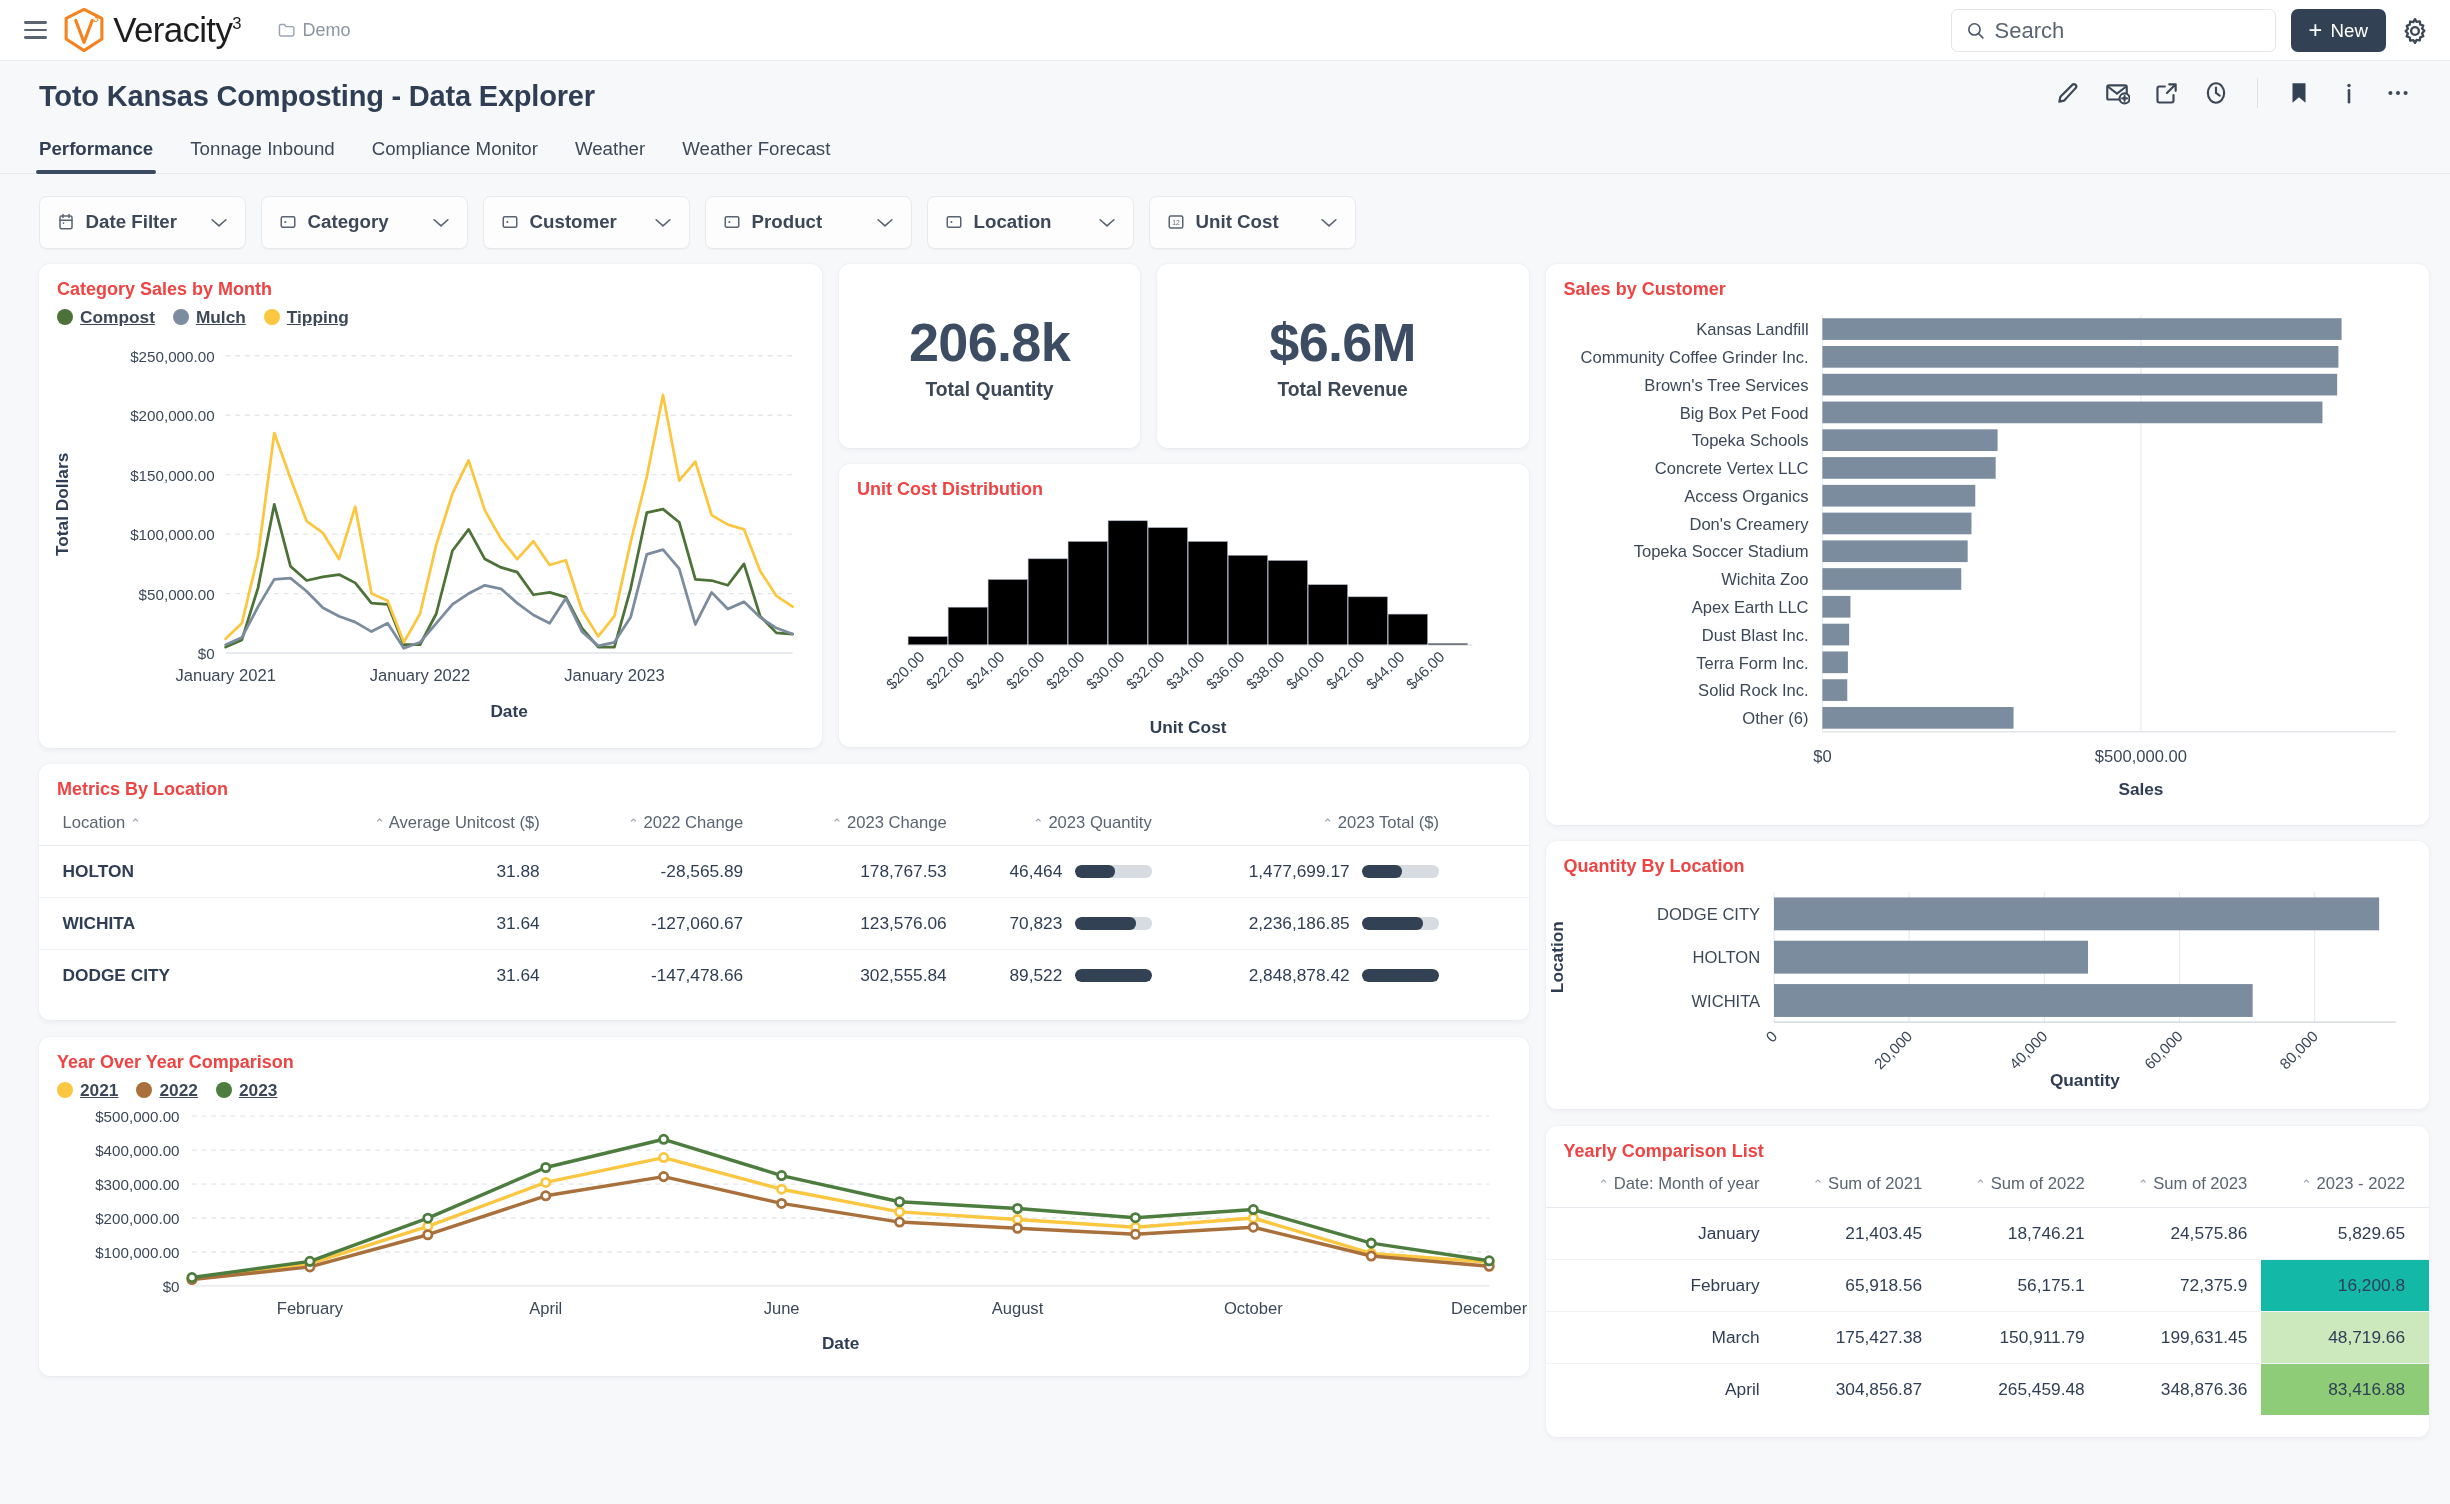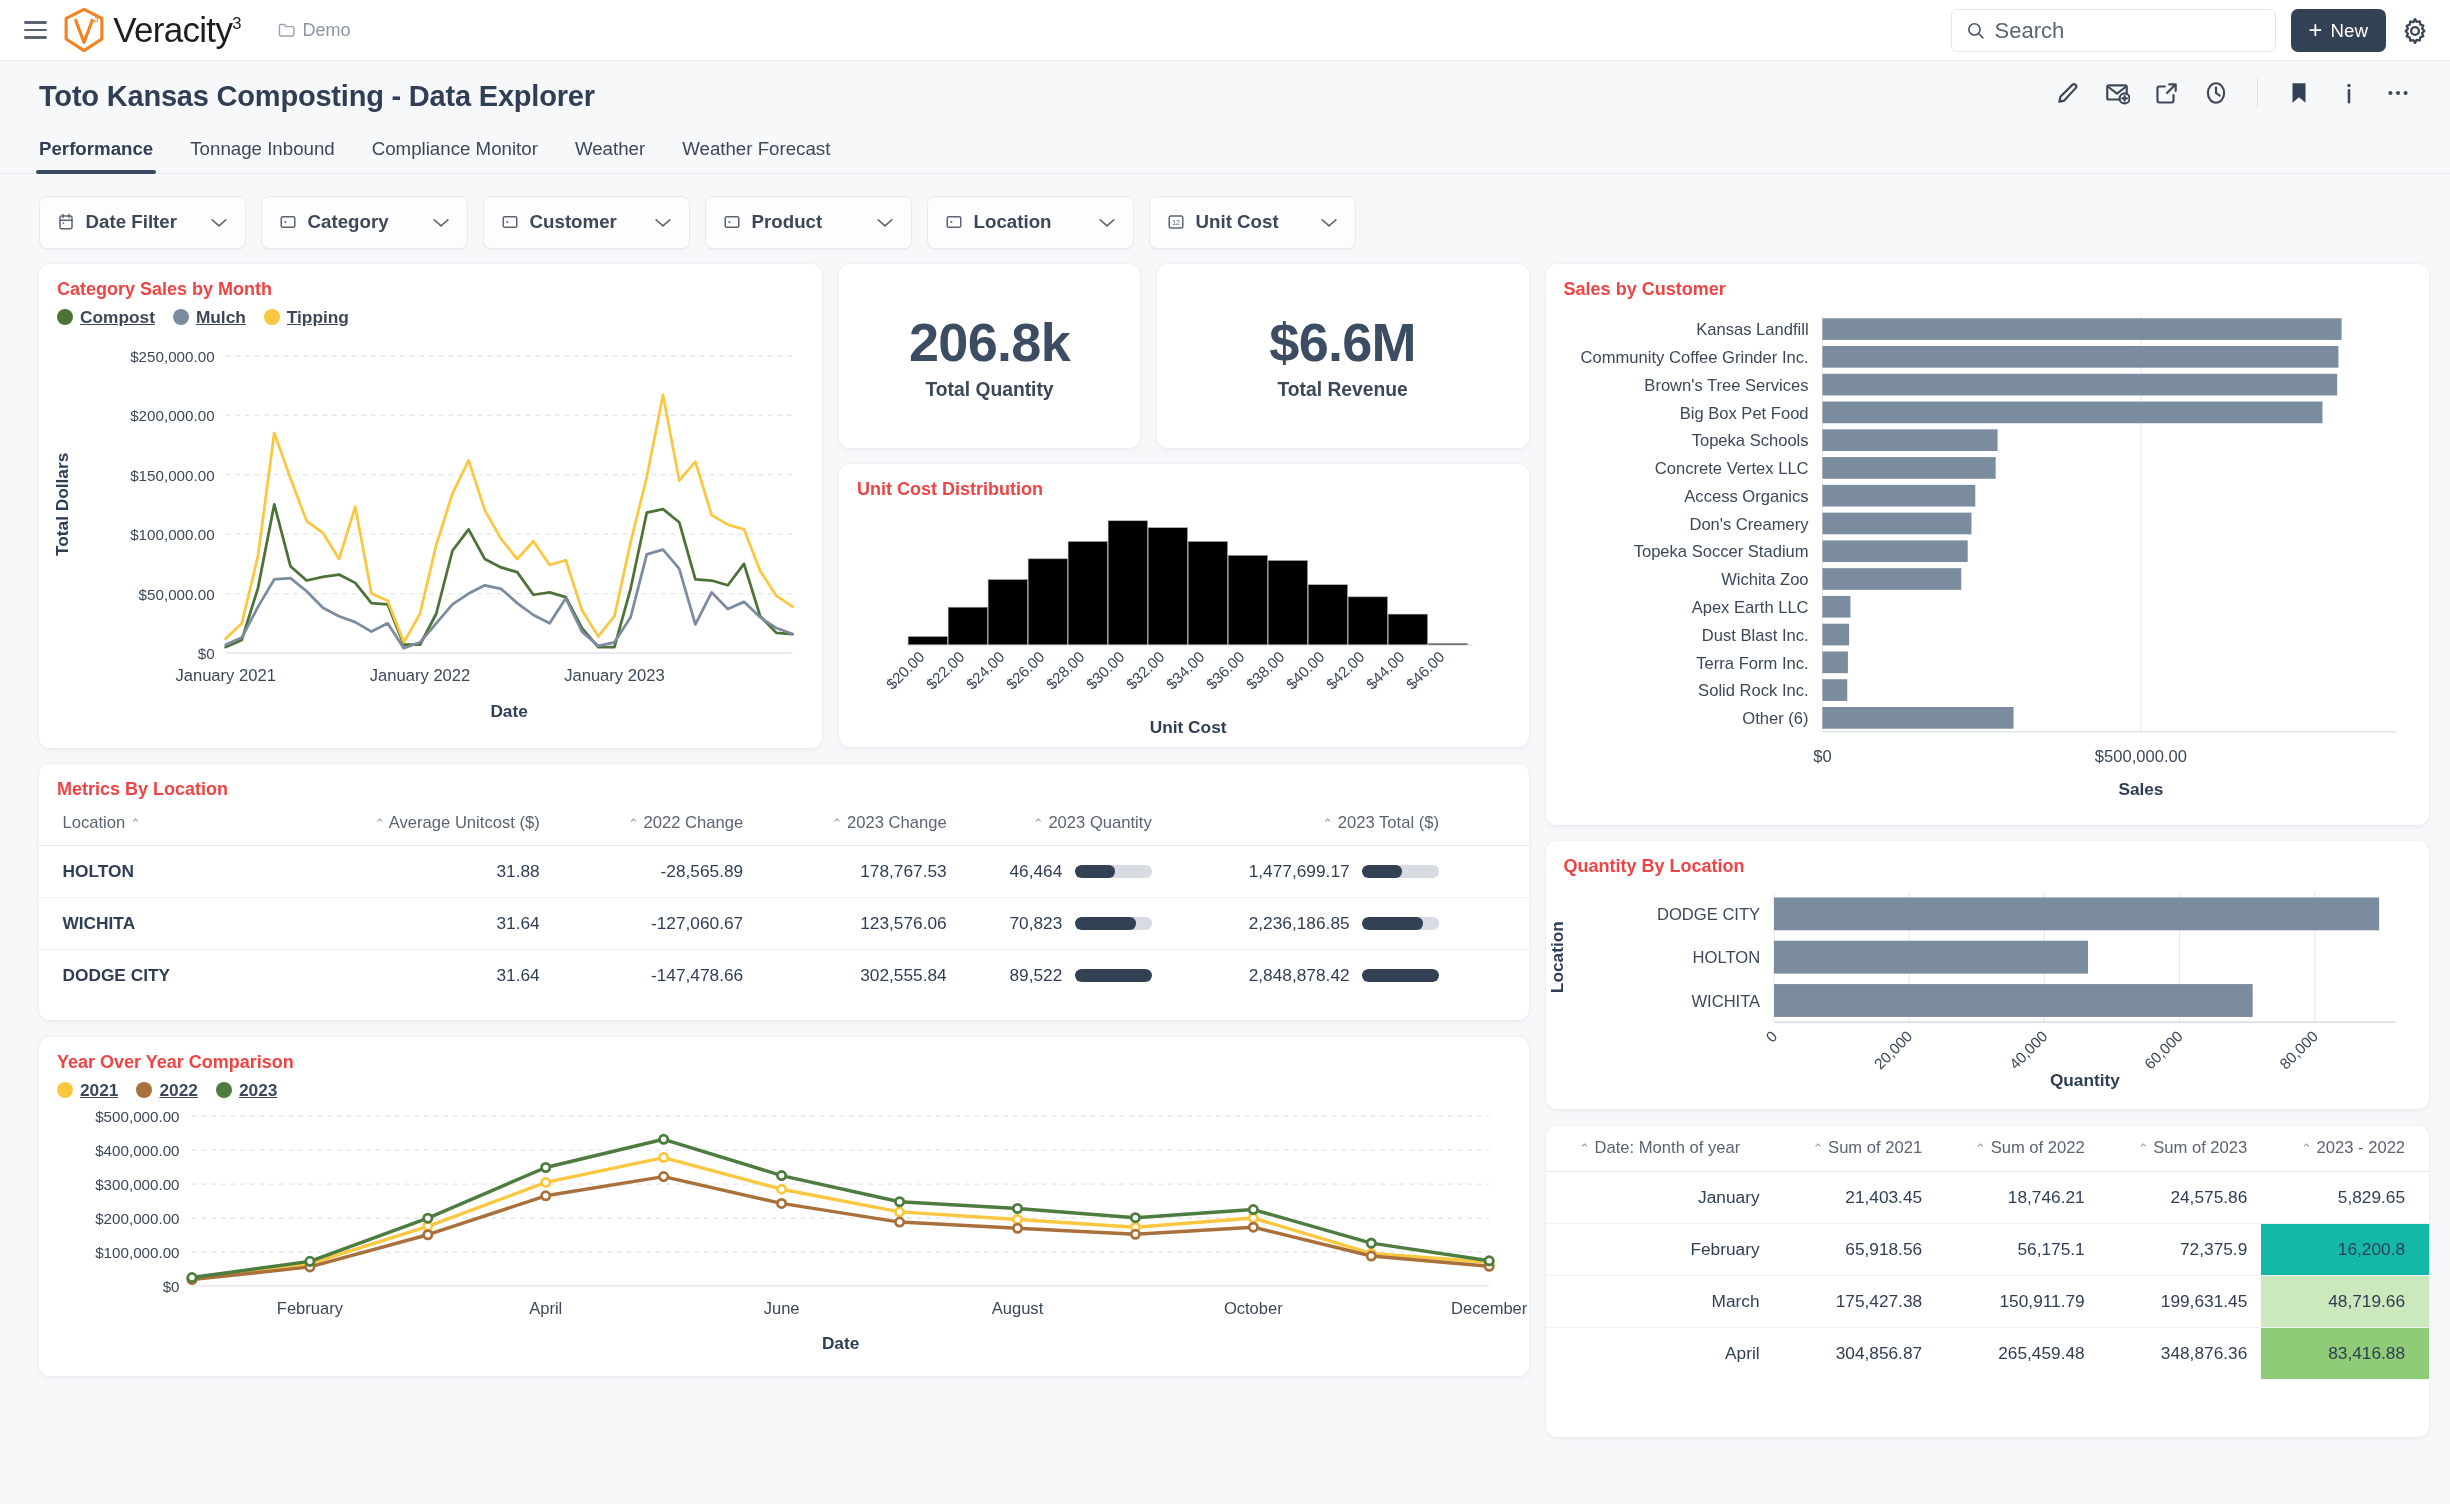--- a/index.html
+++ b/index.html
@@ -572,24 +572,25 @@
           <text x="310" y="125.0" text-anchor="end" class="axlbl">HOLTON</text>
           <rect x="330" y="154.9" width="692.8" height="47.6" fill="#7b8c9e"></rect>
           <text x="310" y="187.7" text-anchor="end" class="axlbl">WICHITA</text>
           <line x1="330" x2="1230" y1="210" y2="210" stroke="#cfd5db" stroke-width="2"></line>
           <text x="24" y="116" text-anchor="middle" class="axttl" transform="rotate(-90 24 116)">Location</text>
           <text x="780" y="302" text-anchor="middle" class="axttl">Quantity</text>
         </svg>
     </div>
 
     <div class="card" style="width:883px;height:311px;">
+      <div class="card-title">Yearly Comparison List</div>
       <table>
         <thead class="mbl-head">
           <tr>
-            <th class="num" style="width:228px;text-align:center;"><span class="sortcaret">⌃</span> <span>Date: Month of year</span></th>
+            <th class="num" style="width:228px;"><span class="sortcaret">⌃</span> <span>Date: Month of year</span></th>
             <th class="num"><span class="sortcaret">⌃</span> <span>Sum of 2021</span></th>
             <th class="num"><span class="sortcaret">⌃</span> <span>Sum of 2022</span></th>
             <th class="num"><span class="sortcaret">⌃</span> <span>Sum of 2023</span></th>
             <th class="num" style="padding-right:23.5px;"><span class="sortcaret">⌃</span> <span>2023 - 2022</span></th>
           </tr>
         </thead>
         <tbody id="ycl-body">
             <tr>
               <td class="num">January</td>
               <td class="num">21,403.45</td>

